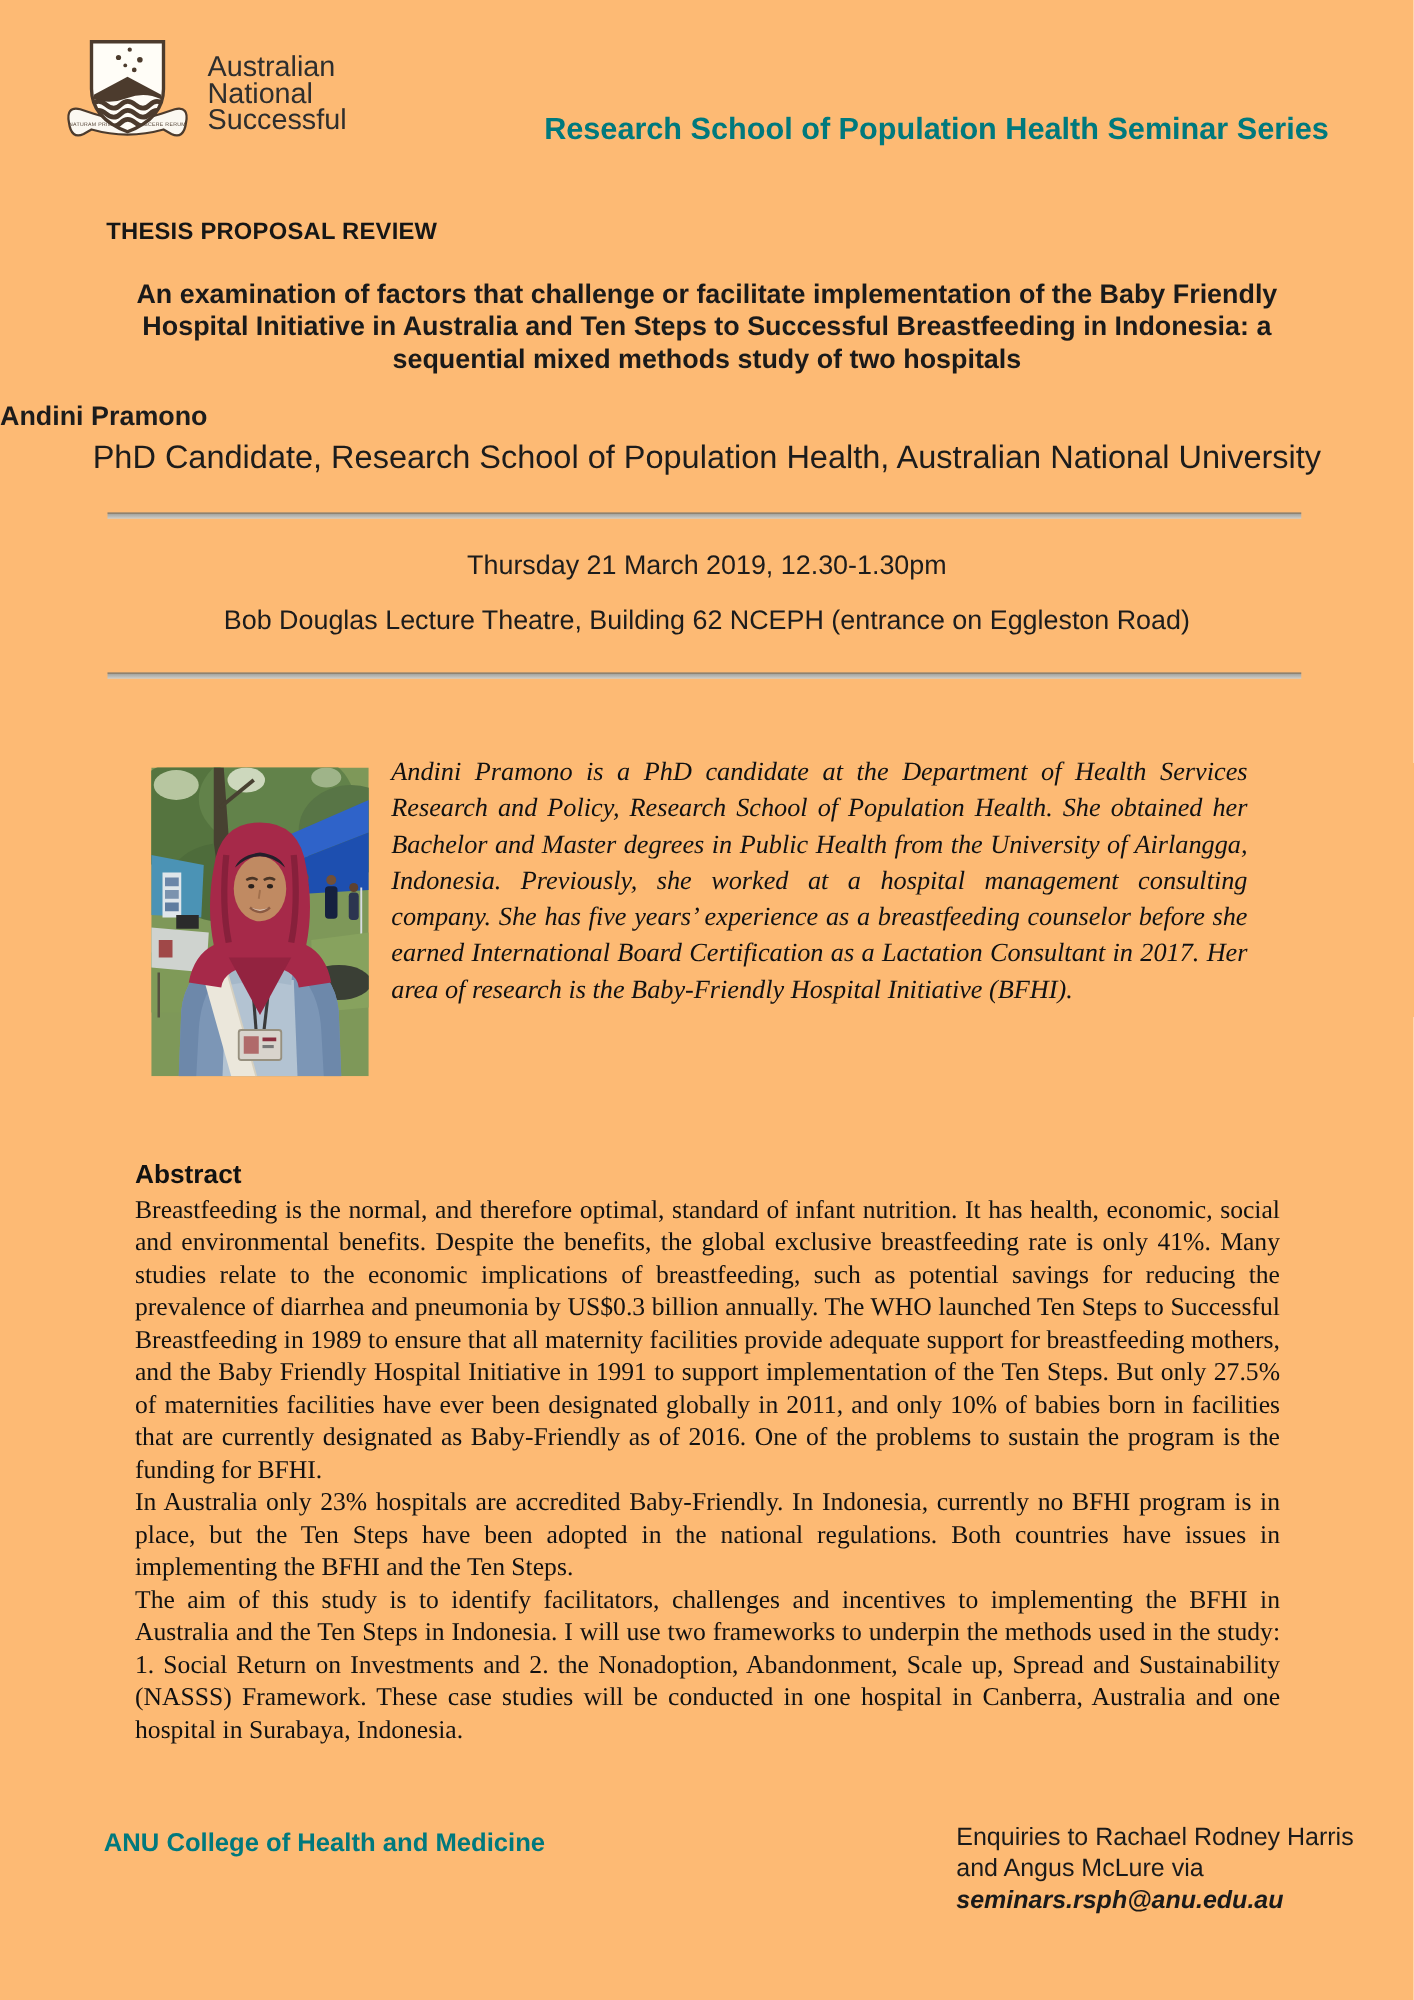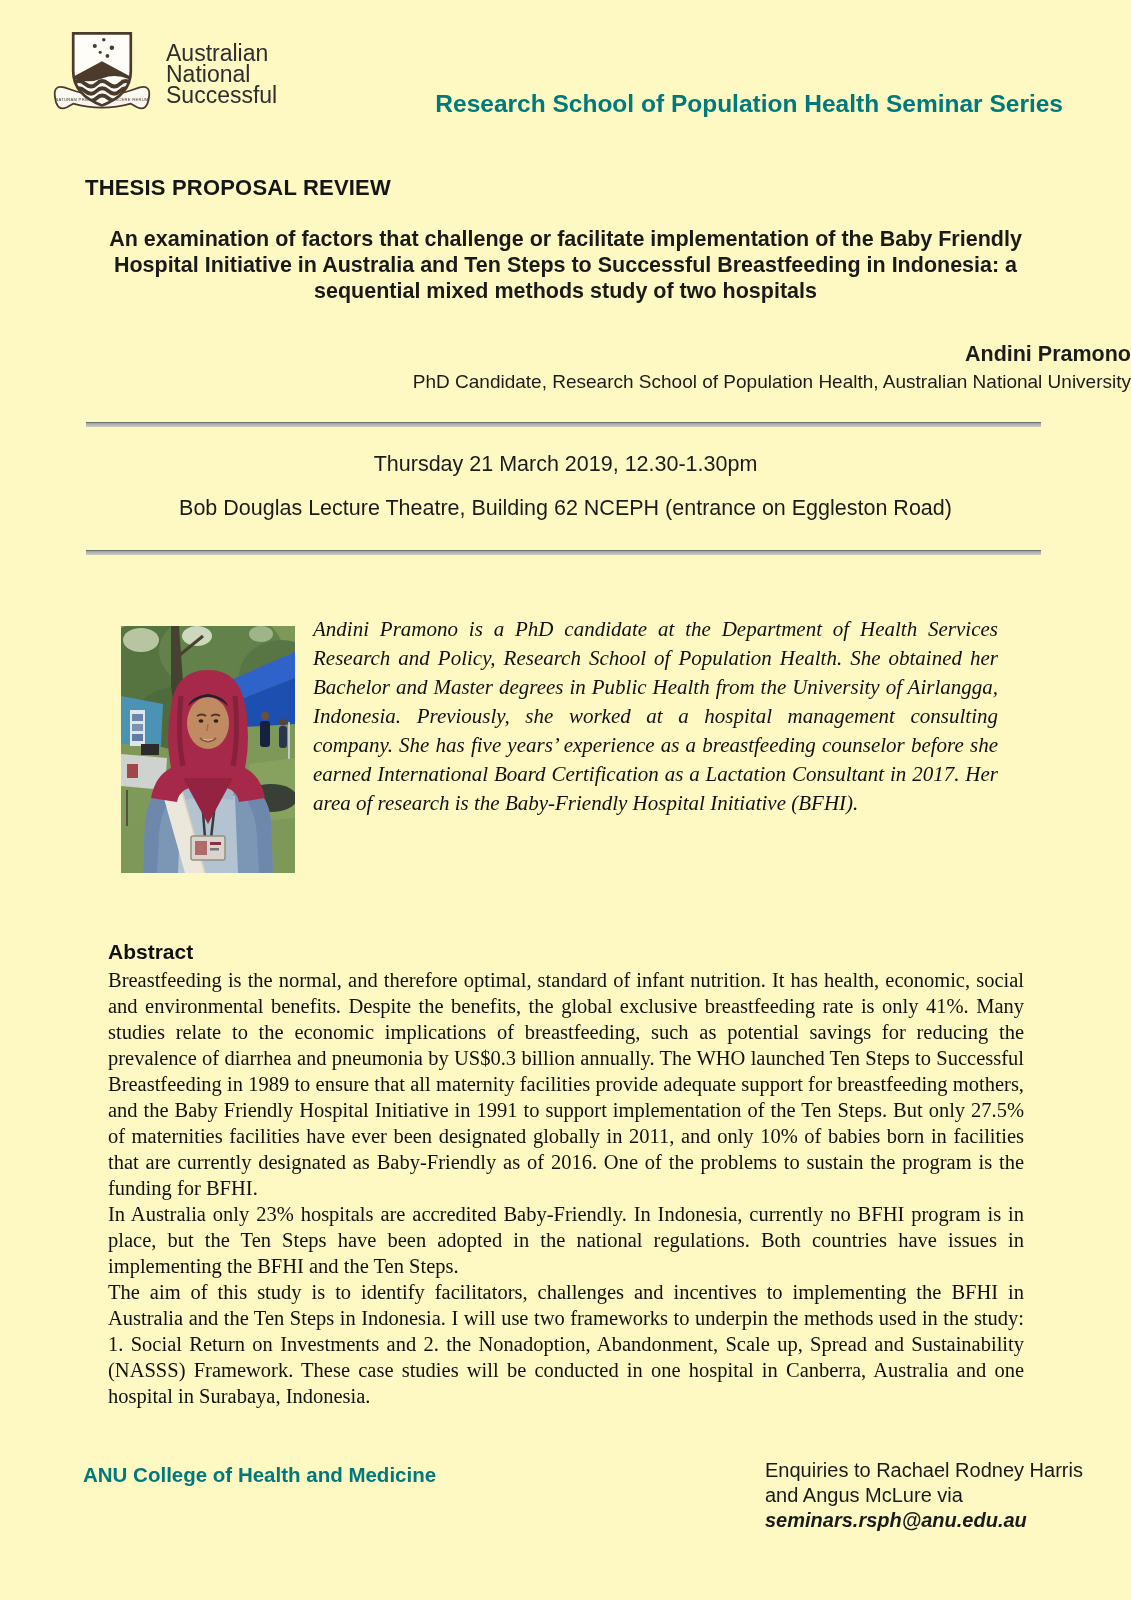--- a/index.html
+++ b/index.html
@@ -1,33 +1,33 @@
 <!DOCTYPE html>
 <html><head>
 <meta charset="utf-8">
 <style>
   html,body { margin:0; padding:0; background:#ffffff; }
   .page {
-    position:relative; width:1131px; height:1600px; background:#fef9c3;
+    position:relative; width:1131px; height:1600px; background:#fdba74;
     font-family:"Liberation Sans","DejaVu Sans",sans-serif; color:#1c1c1c;
     overflow:hidden;
   }
 
   
   .header { display:flex; align-items:flex-start; padding:28px 68px 0 46px; }
   .logo { display:flex; align-items:flex-start; }
   .crest svg { width:112px; height:90px; display:block; }
   .wordmark { font-size:23px; line-height:21px; color:#2e2e2e; padding-top:15px; margin-left:8px; letter-spacing:0; }
   .series-title { margin-left:auto; align-self:flex-end; color:#00797d; font-weight:bold; font-size:24.5px; padding-bottom:0px; white-space:nowrap; }
 
   
-  .kind-heading { margin:57px 0 0 85px; font-size:22px; font-weight:bold; color:#161616; letter-spacing:0.2px; }
+  .kind-heading { margin:57px 0 0 85px; font-size:19px; font-weight:bold; color:#161616; letter-spacing:0.2px; }
   .title { width:935px; margin:25px auto 0; text-align:center; font-size:21.5px; font-weight:bold; line-height:26px; color:#1a1a1a; }
-  .speaker { text-align:right; margin-top:38px; font-size:21.5px; font-weight:bold; }
-  .affiliation { text-align:right; margin-top:4px; font-size:19px; }
+  .speaker { text-align:left; margin-top:21px; font-size:21.5px; font-weight:bold; }
+  .affiliation { text-align:center; margin-top:4px; font-size:26px; }
 
   .rule { width:955px; margin:29px 0 0 86px; height:4px; border-top:1px solid #72726c; background:linear-gradient(180deg,#a2a29d,#cfcfca); }
   .rule-2 { margin-top:29px; }
 
   .datetime { text-align:center; margin-top:25px; font-size:21.5px; }
   .venue { text-align:center; margin-top:19px; font-size:21.5px; }
 
   
   .bio-section { display:flex; align-items:flex-start; margin:71px 0 0 121px; }
   .photo { width:174px; height:247px; flex:none; }

